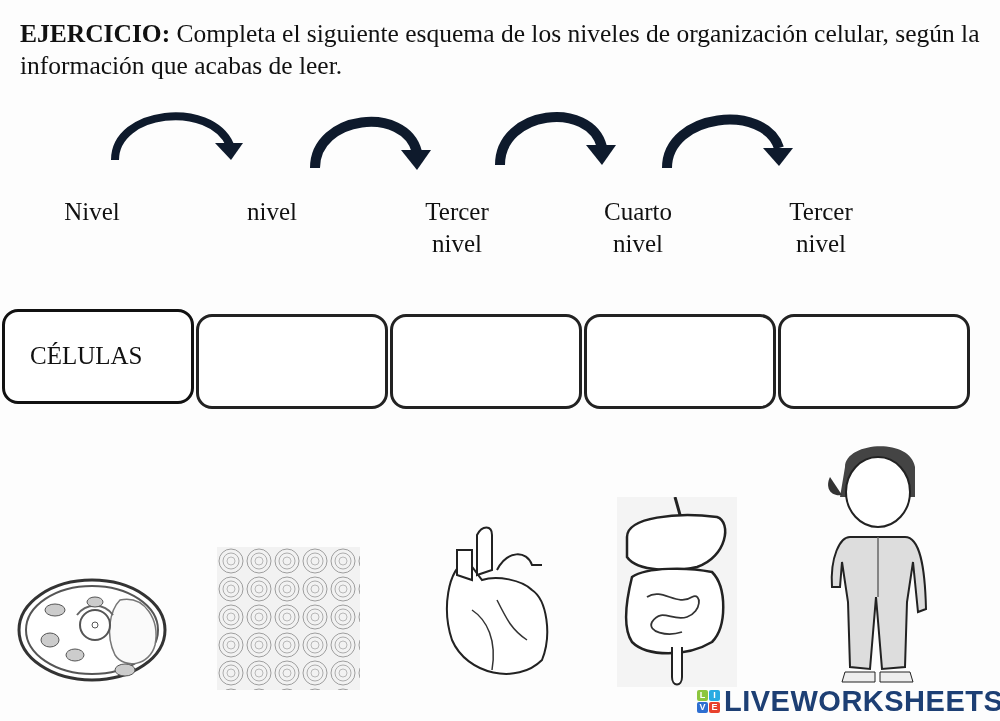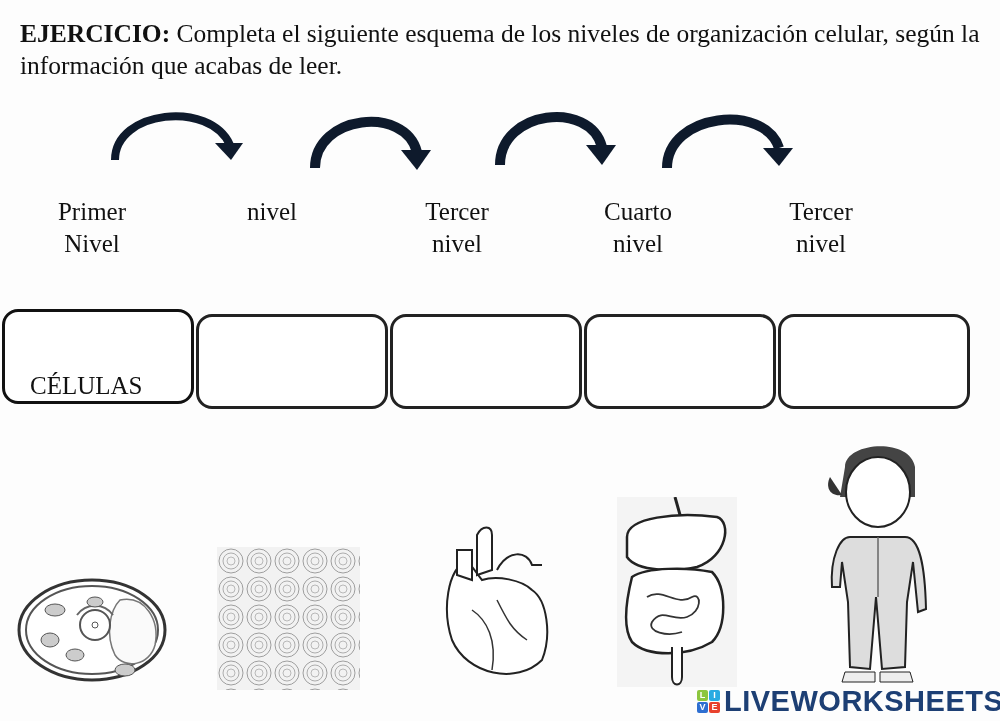--- a/index.html
+++ b/index.html
@@ -6,21 +6,21 @@
   body { width:1000px; height:721px; background:#fdfdfd; position:relative; overflow:hidden;
          font-family:"Liberation Serif", "DejaVu Serif", serif; color:#111; }
   .instr { position:absolute; left:20px; top:18px; width:975px; font-size:25.5px; line-height:32px; }
   .instr b { font-weight:bold;font-family:Liberation Serif, serif; }
   .arrow { position:absolute; width:140px; height:70px; }
   .label { position:absolute; font-size:25px; line-height:32px; text-align:center; width:140px; }
   .box { position:absolute; top:314px; height:95px; border:3px solid #222; border-radius:16px; background:#fff; box-sizing:border-box; }
   .box.first { top:309px; border-width:3.5px; border-color:#111; }
   .box input { position:absolute; inset:0; border:none; background:transparent; outline:none;
                font-family:"Liberation Serif", serif; font-size:25px; padding:0 22px; box-sizing:border-box; width:100%; height:70%; }
-  .box .filled { position:absolute; left:25px; top:30px; font-size:25px;margin-top:30px; }
+  .box .filled { position:absolute; left:25px; top:30px; font-size:25px; }
   .pic { position:absolute; }
   .logo { position:absolute; left:697px; top:685px; display:flex; align-items:center; }
   .logo-grid { display:grid; grid-template-columns:11px 11px; grid-gap:1px; margin-right:4px; }
   .logo-grid span { width:11px; height:11px; font-family:"Liberation Sans", sans-serif; font-size:9px; font-weight:bold; color:#fff; text-align:center; line-height:11px; border-radius:2px; }
   .logo-text { font-family:"Liberation Sans", sans-serif; font-weight:bold; font-size:29px; color:#1d3f74; letter-spacing:0.5px; }
 </style>
 </head>
 <body>
 
 <div class="instr">
@@ -38,21 +38,20 @@
 <svg class="arrow" style="left:490px;top:105px" viewBox="0 0 140 70">
   <path d="M10 60 C 10 5, 100 -5, 112 42" fill="none" stroke="#0e1a2c" stroke-width="10"></path>
   <polygon points="96,40 126,40 112,60" fill="#0e1a2c"></polygon>
 </svg>
 <svg class="arrow" style="left:655px;top:108px" viewBox="0 0 140 70">
   <path d="M12 60 C 12 5, 110 -5, 124 40" fill="none" stroke="#0e1a2c" stroke-width="10"></path>
   <polygon points="108,40 138,40 124,58" fill="#0e1a2c"></polygon>
 </svg>
 
 <div class="label" style="left:22px;top:196px">
-  <div>Primer</div>
     <div>Nivel</div>
 </div>
 <div class="label" style="left:202px;top:196px">
     <div>nivel</div>
 </div>
 <div class="label" style="left:387px;top:196px">
   <div>Tercer</div>
     <div>nivel</div>
 </div>
 <div class="label" style="left:568px;top:196px">

